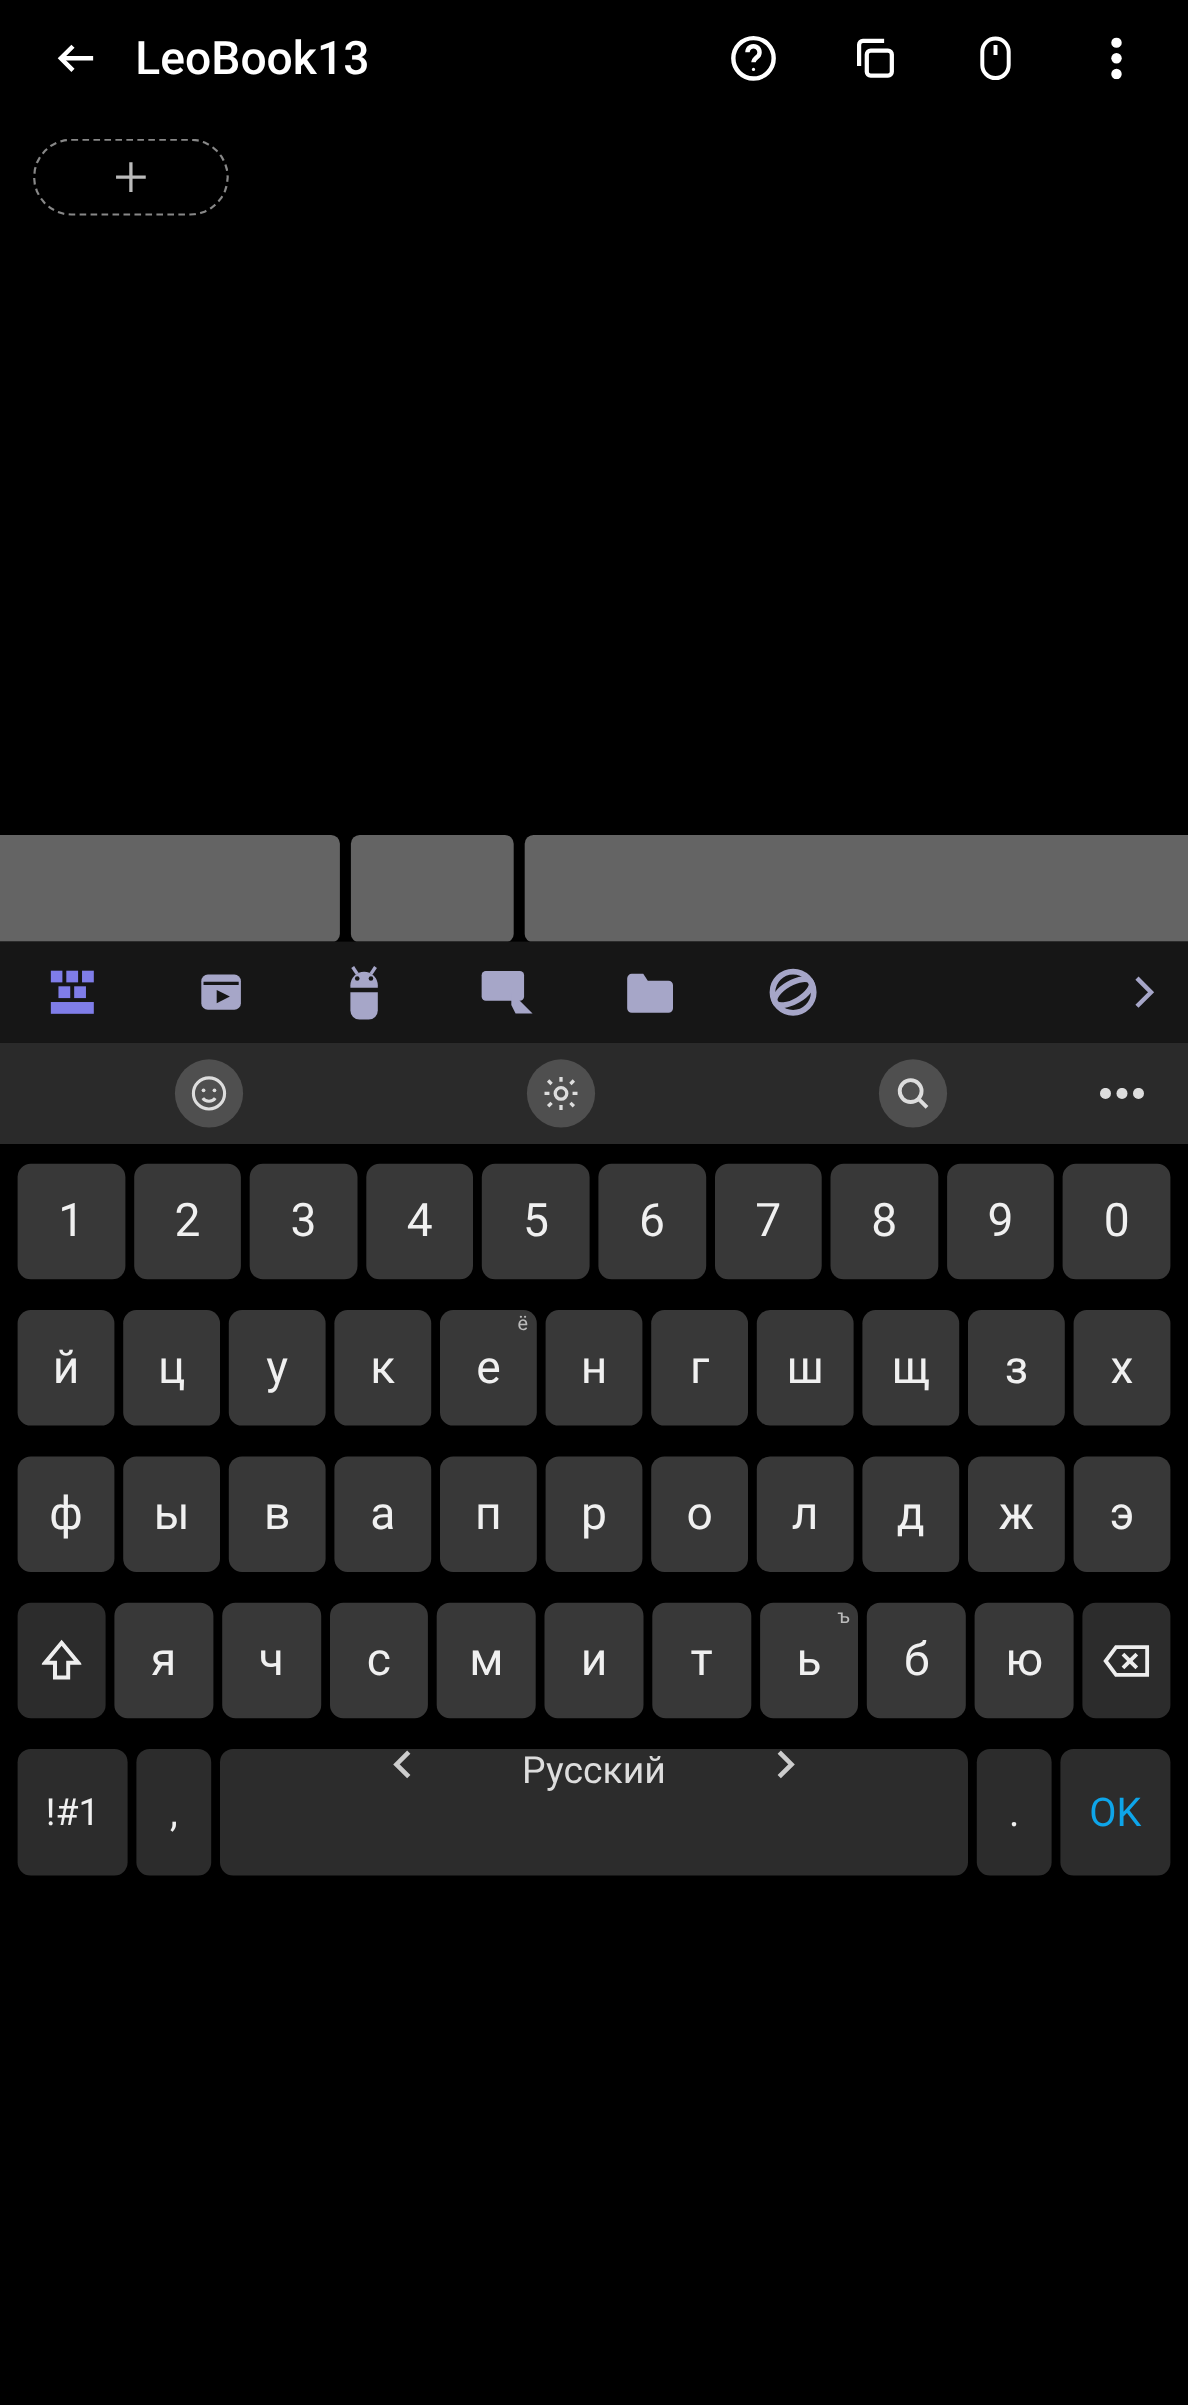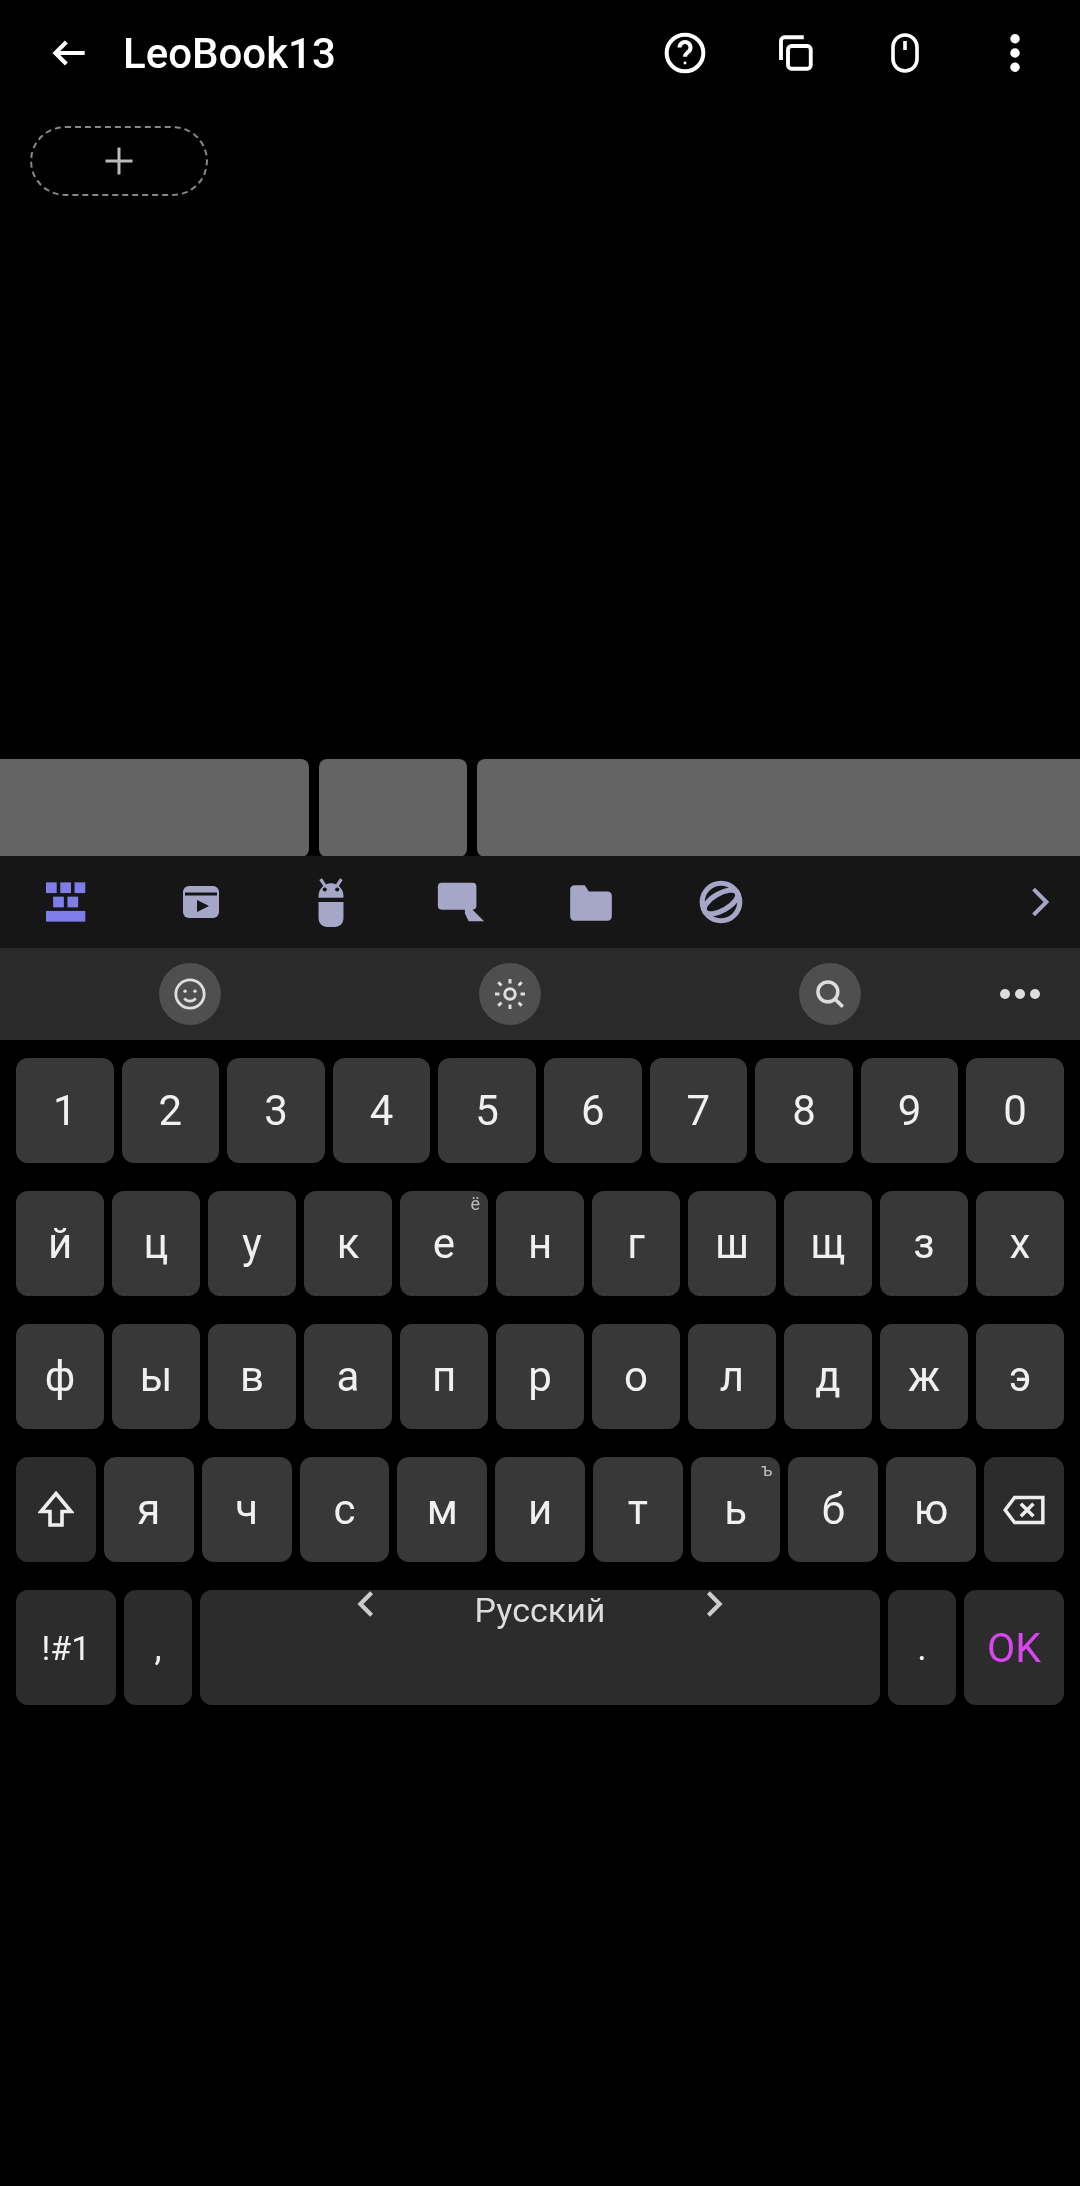--- a/index.html
+++ b/index.html
@@ -105,22 +105,22 @@
     font-size:18px; color:#bbb;
   }
   .key.shift, .key.backspace {
     background:#2c2c2c;
   }
   .key.shift, .key.backspace, .key.sym {
     background:#2c2c2c;
   }
   .key.ok {
     background:#2c2c2c;
-    color:#d946ef;
-    font-size:41px;
+    color:#0ea5e9;
+    font-size:36px;
   }
   .bottom-row .key { height: 115px; }
   .bottom-row .key.sym { flex: 0 0 100px; font-size:34px; }
   .bottom-row .key.comma { flex: 0 0 68px; background:#2c2c2c; font-size:36px; }
   .bottom-row .key.space { flex: 1; background:#2c2c2c; display:flex; align-items:flex-start; justify-content:center; gap:100px; font-size:34px; }
   .bottom-row .key.period { flex: 0 0 68px; background:#2c2c2c; font-size:36px; }
   .bottom-row .key.ok { flex: 0 0 100px; }
   .spacebar-label { color:#ddd; }
   .spacebar-chevron { color:#ccc; }
 

